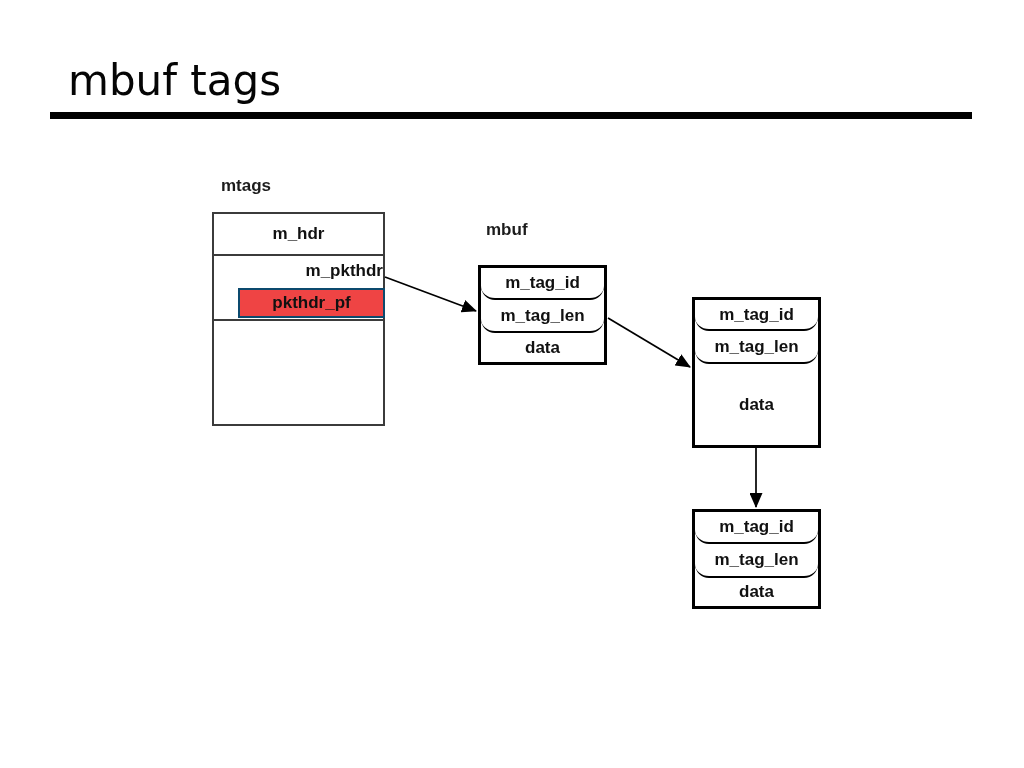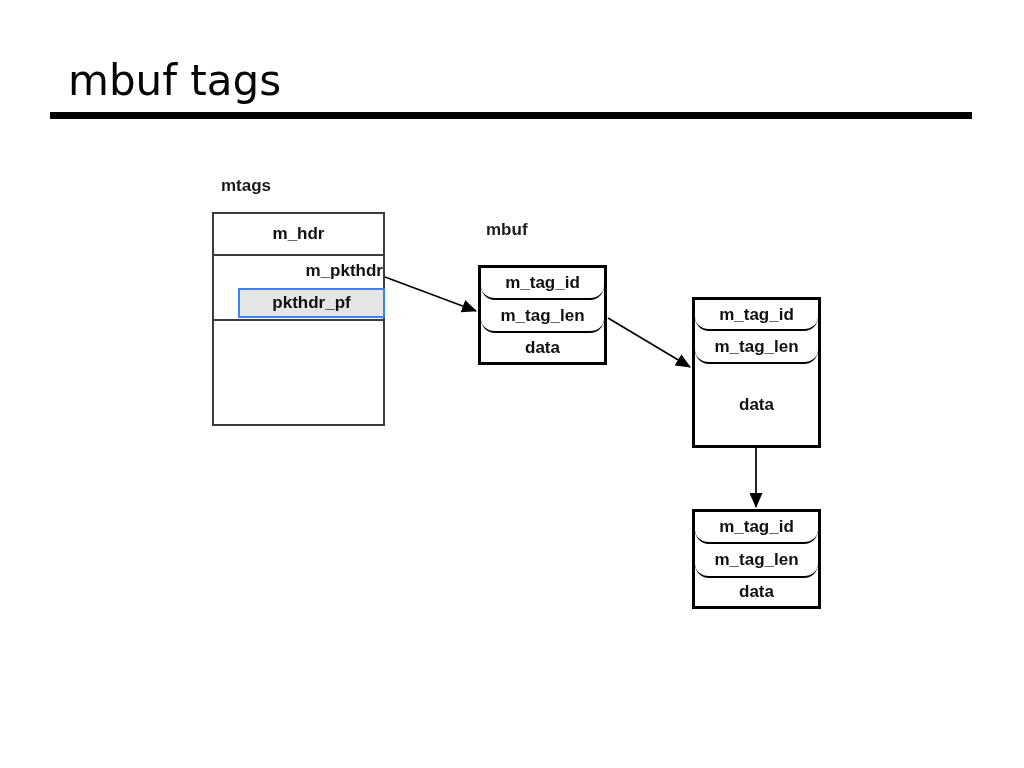--- a/index.html
+++ b/index.html
@@ -79,23 +79,23 @@
     font-weight: 700;
     color: #111111;
     white-space: nowrap;
   }
   .pkthdr-inset {
     position: absolute;
     left: 24px;
     right: -2px;
     top: 32px;
     height: 30px;
-    border: 2px solid #3b82f6;
-    box-sizing: border-box;
-    background: #e5e5e5;
+    border: 2px solid #0c4a6e;
+    box-sizing: border-box;
+    background: #ef4444;
     display: flex;
     align-items: center;
     justify-content: center;
   }
   
   .tag-box {
     position: absolute;
     border: 3px solid #000000;
     box-sizing: border-box;
     background: #ffffff;

